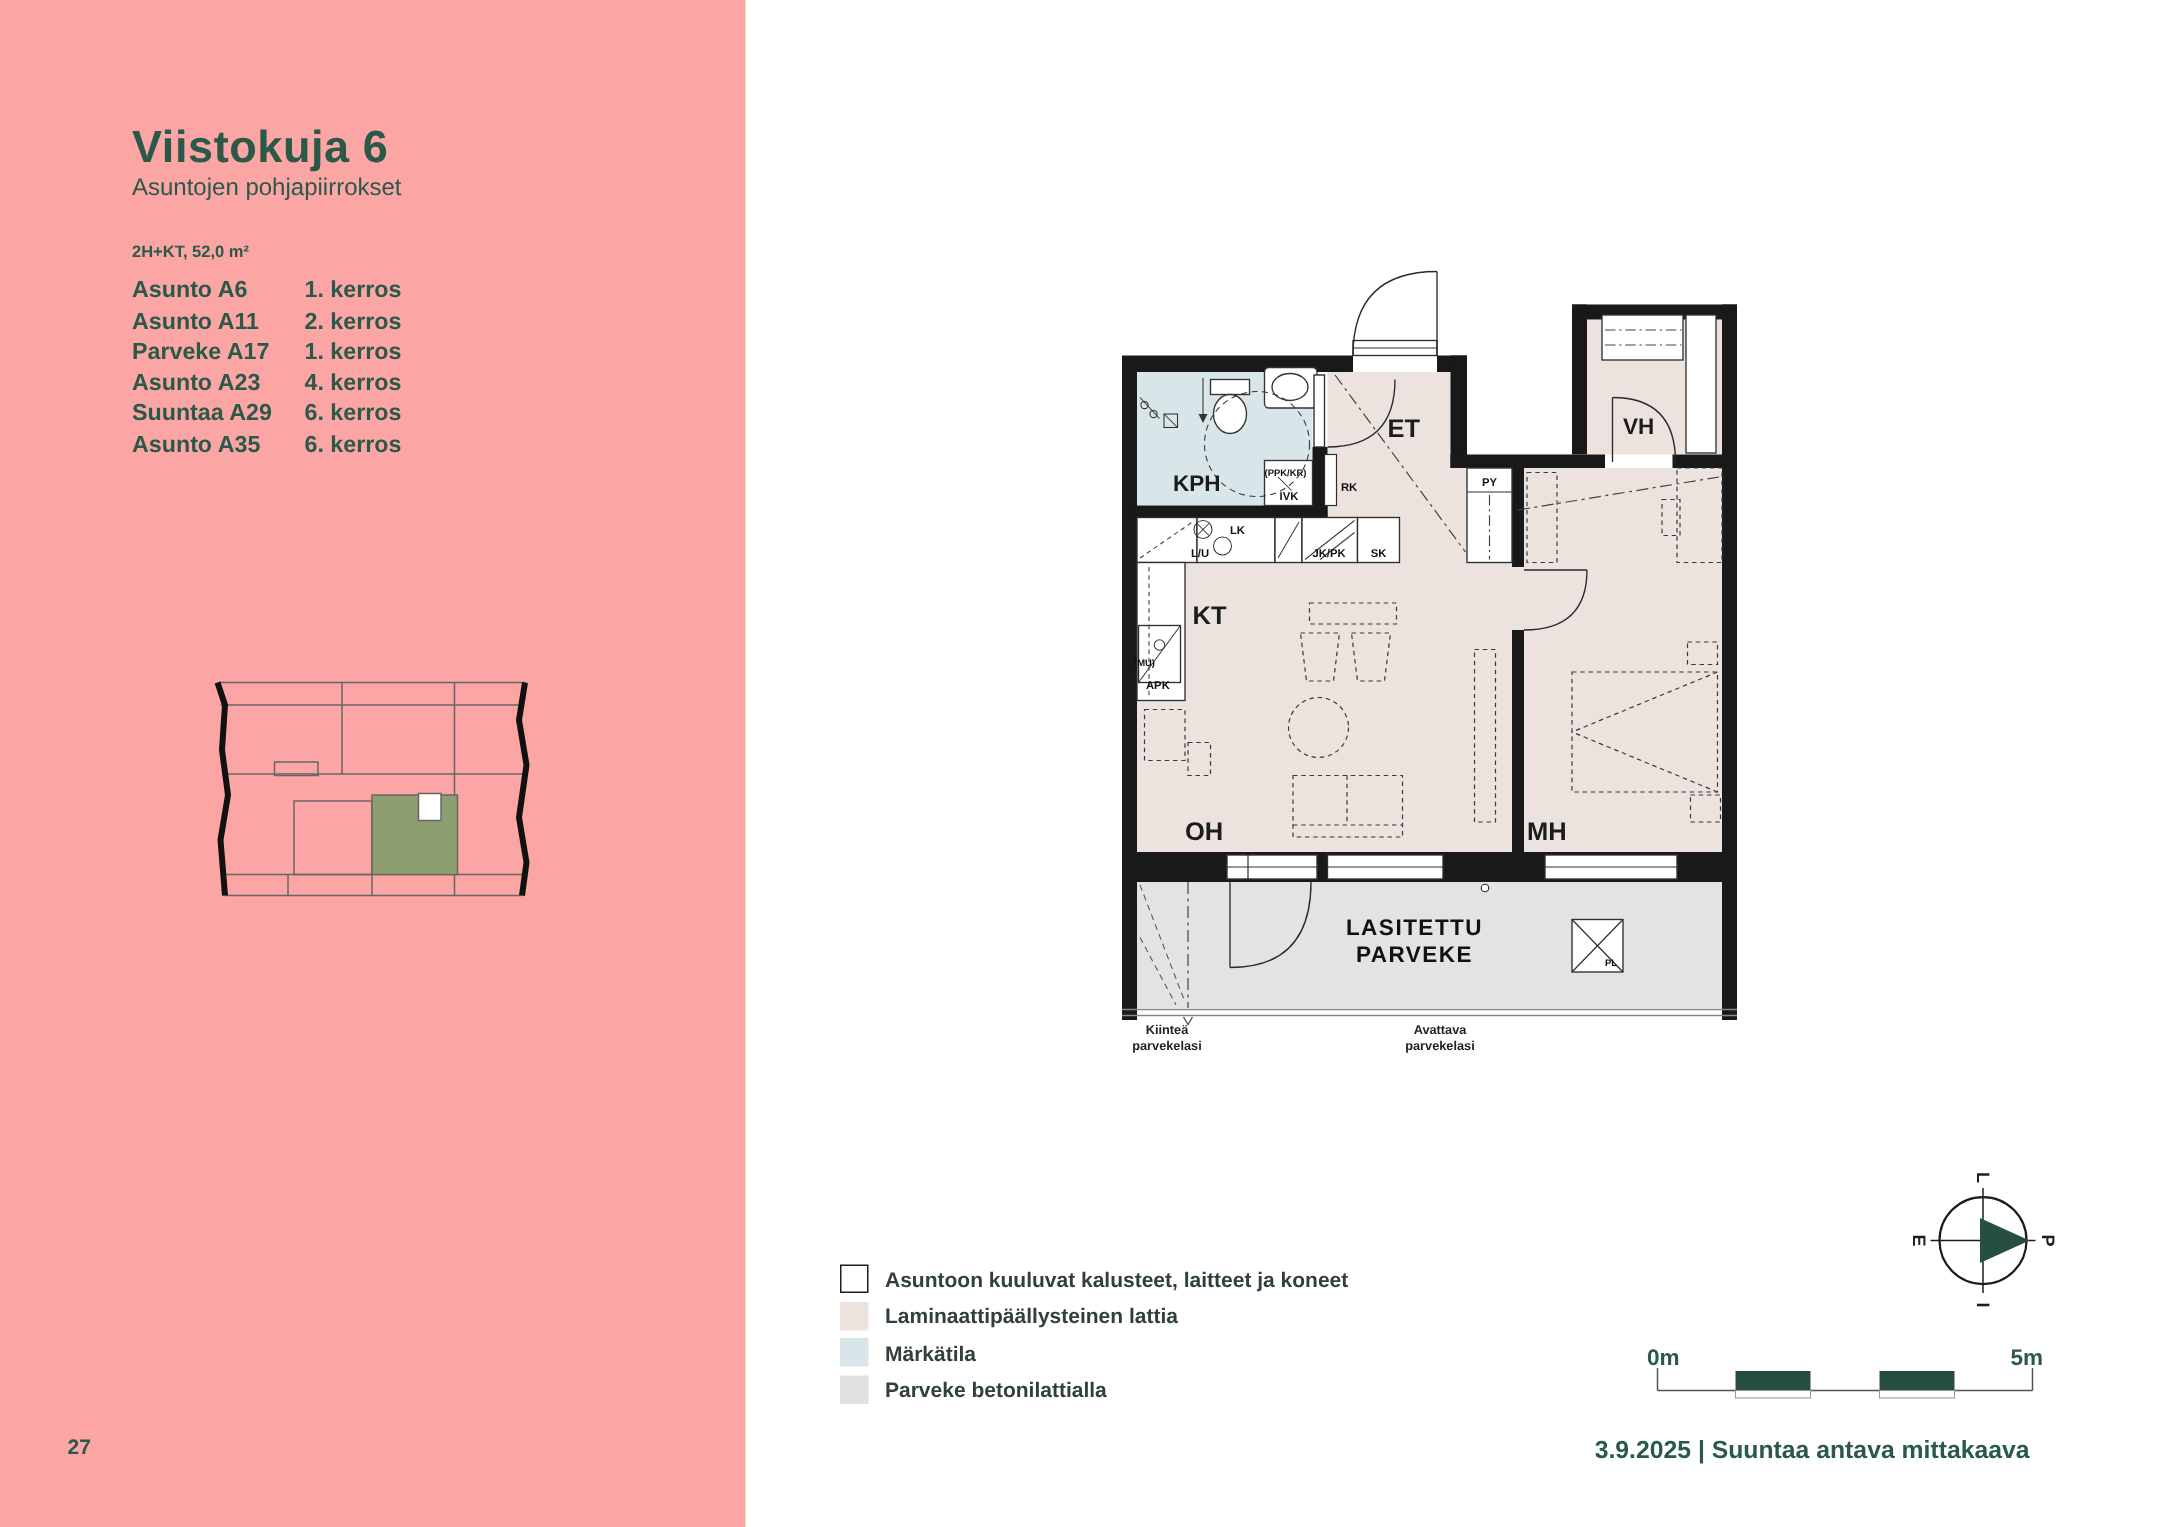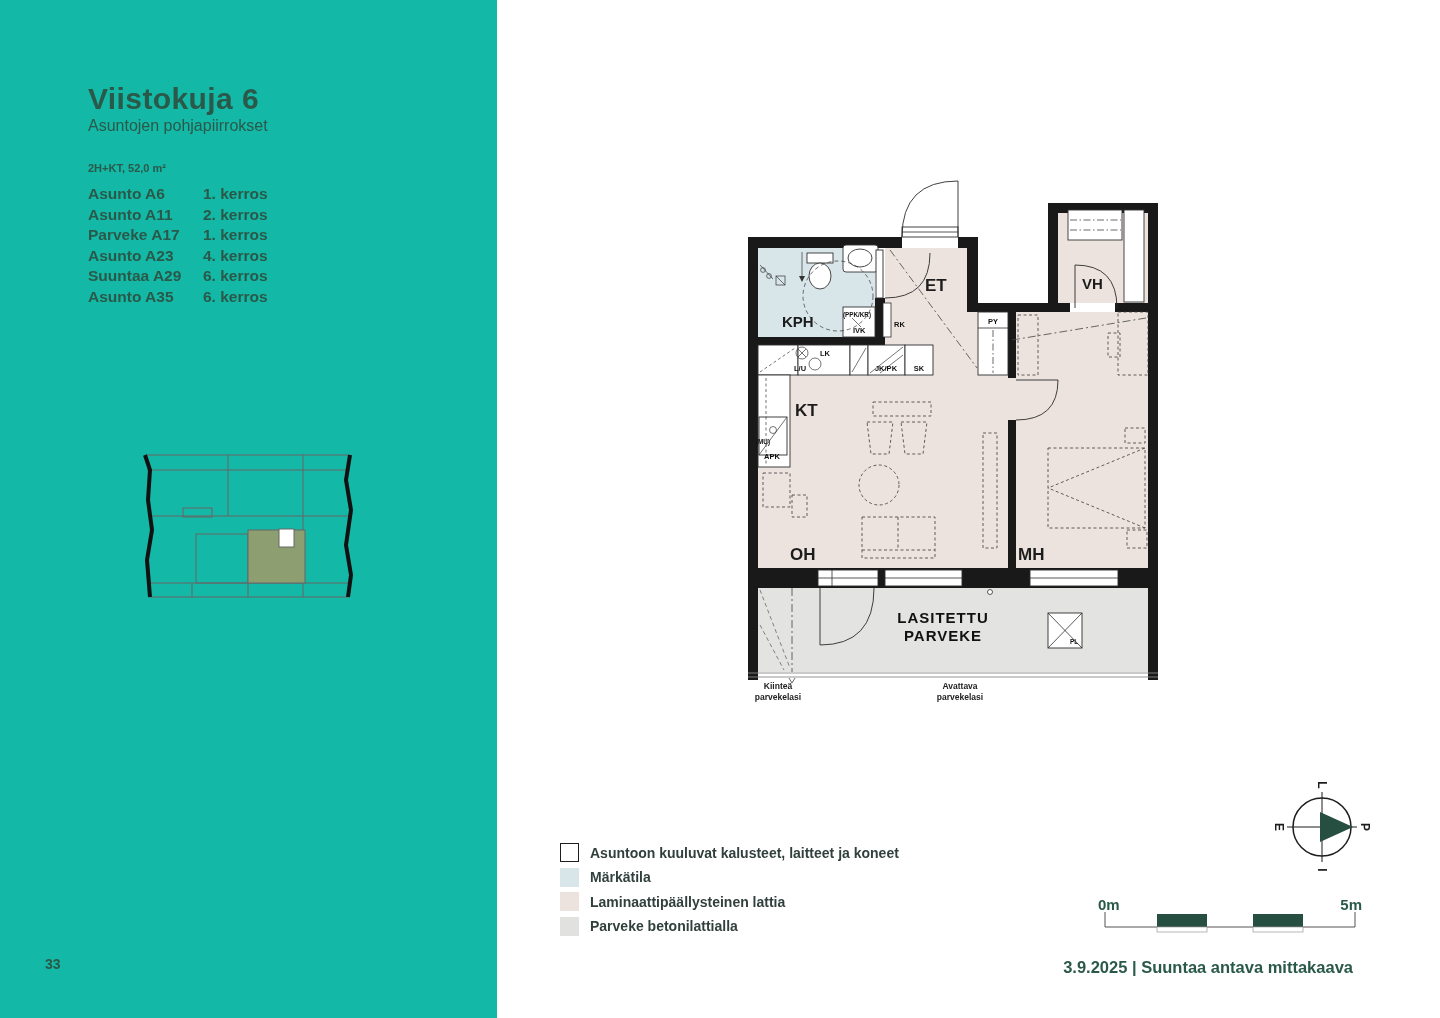--- a/index.html
+++ b/index.html
@@ -1,18 +1,18 @@
 <!DOCTYPE html>
 <html><head>
 <meta charset="utf-8">
 <style>
   html,body{margin:0;padding:0}
   body{width:1440px;height:1018px;position:relative;background:#ffffff;
        font-family:"Liberation Sans",sans-serif;overflow:hidden}
-  .sidebar{position:absolute;left:0;top:0;width:497px;height:1018px;background:#14b8a6}
+  .sidebar{position:absolute;left:0;top:0;width:497px;height:1018px;background:#fca5a5}
   .title{position:absolute;left:88px;top:82px;font-size:30px;font-weight:bold;color:#2a594a;letter-spacing:.4px}
   .subtitle{position:absolute;left:88px;top:117px;font-size:16px;font-weight:normal;color:#2a594a}
   .unit{position:absolute;left:88px;top:162px;font-size:11px;font-weight:bold;color:#2a594a}
   .apts{position:absolute;left:88px;top:184px;font-size:15.5px;font-weight:600;color:#2a594a;line-height:20.6px}
   .apt-row{display:grid;grid-template-columns:115px auto}
   .keyplan{position:absolute;left:140px;top:452px}
   .pagenum{position:absolute;left:45px;top:956px;font-size:14px;font-weight:bold;color:#2a594a}
   .plan{position:absolute;left:740px;top:170px}
   .legend{position:absolute;left:560px;top:843px}
   .leg-row{display:flex;align-items:center;margin-bottom:5.5px}
@@ -85,21 +85,21 @@
       <line x1="108" y1="131" x2="108" y2="145"></line>
     </g>
     <rect x="108" y="78" width="57" height="53" fill="#8d9e70" stroke="#666" stroke-width="1"></rect>
     <rect x="139" y="77" width="15" height="18" fill="#ffffff" stroke="#666" stroke-width="1"></rect>
     <g stroke="#111" stroke-width="4" fill="none">
       <path d="M 5,3 L 10,18 L 8,48 L 12,78 L 7,108 L 10,145"></path>
       <path d="M 210,3 L 206,28 L 211,58 L 206,93 L 211,123 L 208,145"></path>
     </g>
   </svg>
 
-  <div class="pagenum">33</div>
+  <div class="pagenum">27</div>
 </aside>
 
 <svg class="plan" width="430" height="540" viewBox="0 0 430 540">
 
   <g>
     <rect x="145" y="78" width="93" height="100" fill="#ece3de"></rect>
     <rect x="18" y="175" width="250" height="223" fill="#ece3de"></rect>
     <rect x="238" y="142" width="170" height="256" fill="#ece3de"></rect>
     <rect x="318" y="43" width="90" height="90" fill="#ece3de"></rect>
     <rect x="18" y="78" width="117" height="89" fill="#d8e5e9"></rect>
@@ -277,26 +277,26 @@
   <text x="220" y="519" class="gl">Avattava</text>
   <text x="220" y="530" class="gl">parvekelasi</text>
 </svg>
 
 <div class="legend">
   <div class="leg-row">
     <span class="sw sw0"></span>
     <span class="leg-label">Asuntoon kuuluvat kalusteet, laitteet ja koneet</span>
   </div>
   <div class="leg-row">
+    <span class="sw sw2"></span>
+    <span class="leg-label">Laminaattipäällysteinen lattia</span>
+  </div>
+  <div class="leg-row">
     <span class="sw sw1"></span>
     <span class="leg-label">Märkätila</span>
-  </div>
-  <div class="leg-row">
-    <span class="sw sw2"></span>
-    <span class="leg-label">Laminaattipäällysteinen lattia</span>
   </div>
   <div class="leg-row">
     <span class="sw sw3"></span>
     <span class="leg-label">Parveke betonilattialla</span>
   </div>
 </div>
 
 <svg class="compass" width="100" height="100" viewBox="0 0 100 100">
   <circle cx="50" cy="50" r="29" fill="none" stroke="#1d1d1d" stroke-width="1.5"></circle>
   <line x1="15" y1="50" x2="85" y2="50" stroke="#1d1d1d" stroke-width="1"></line>

